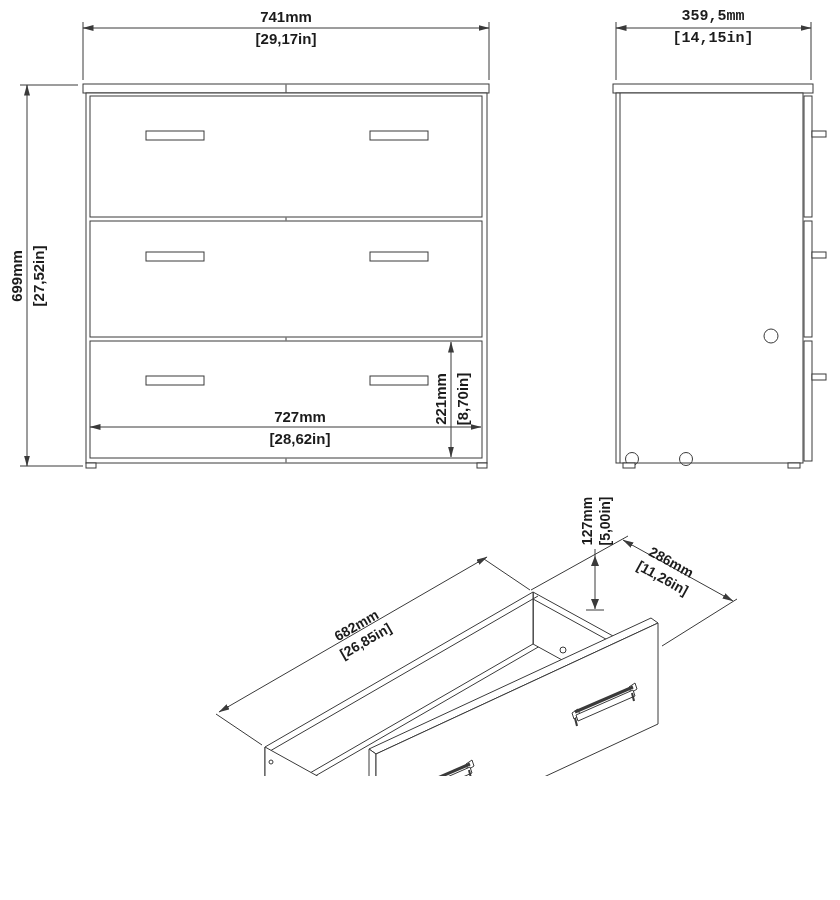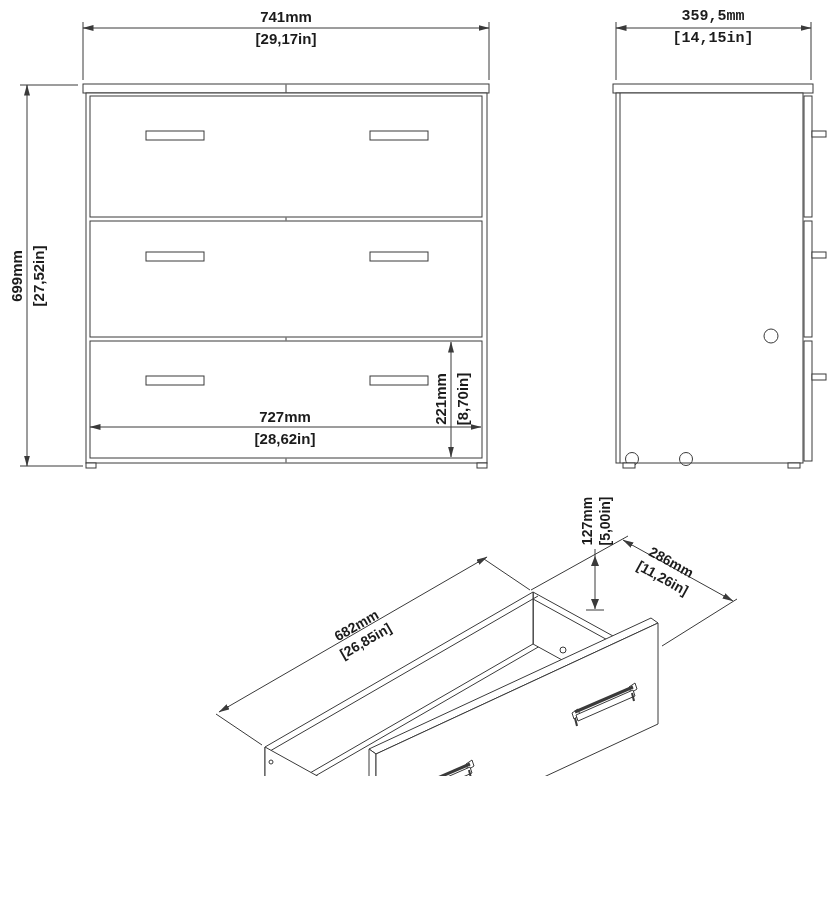--- a/index.html
+++ b/index.html
@@ -197,21 +197,21 @@
   <div class="dim-label" style="left:713px;top:28px;font-family:Liberation Mono, monospace;">
     <div>359,5mm</div>
     <div>[14,15in]</div>
   </div>
 
   <div class="dim-label rot-90" style="left:28px;top:276px;">
     <div>699mm</div>
     <div>[27,52in]</div>
   </div>
 
-  <div class="dim-label" style="left:285px;top:428px;text-align:center;">
+  <div class="dim-label" style="left:300px;top:428px;text-align:center;">
     <div>727mm</div>
     <div>[28,62in]</div>
   </div>
 
   <div class="dim-label rot-90" style="left:452px;top:399px;">
     <div>221mm</div>
     <div>[8,70in]</div>
   </div>
 
   <div class="dim-label tight rot-m30" style="left:361px;top:633px;">

